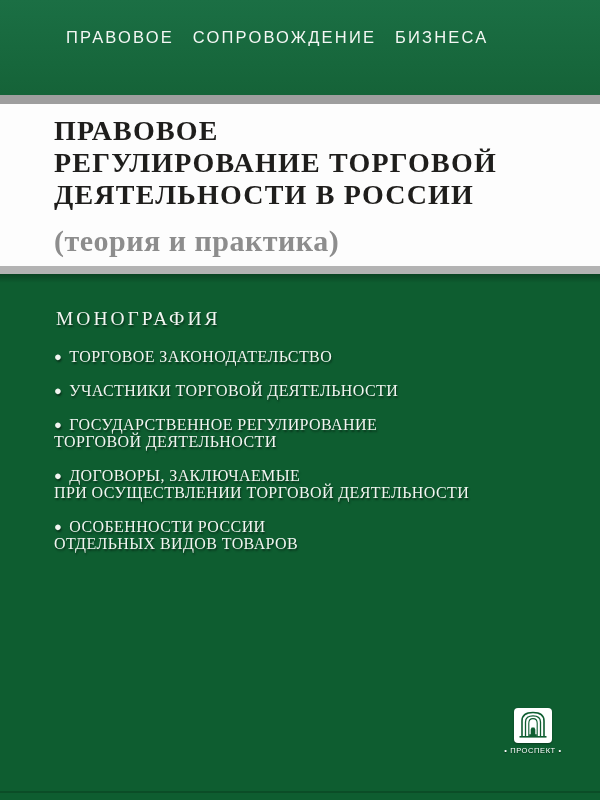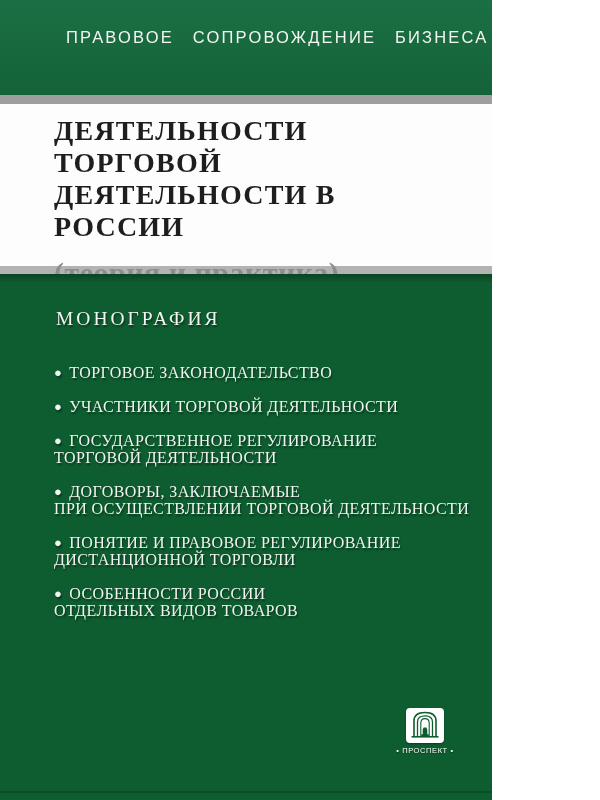--- a/index.html
+++ b/index.html
@@ -1,21 +1,21 @@
 <!DOCTYPE html>
 <html><head>
 <meta charset="utf-8">
 <style>
   * { margin: 0; padding: 0; box-sizing: border-box; }
   html, body { background: #ffffff; }
   body { font-family: "Liberation Serif", serif; }
 
   .cover {
     position: relative;
-    width: 492px;
+    width: 600px;
     height: 800px;
     background: #fdfdfd;
     overflow: hidden;
   }
 
   
   .top-band {
     height: 95px;
     background: #186a40;
     background: linear-gradient(180deg, #1b6f44 0%, #156338 100%);
@@ -73,21 +73,21 @@
     letter-spacing: 3px;
   }
   .editor-block {
     margin: 31px 0 0 56px;
     font-size: 19px;
     line-height: 22px;
   }
   .editor-name { font-weight: bold; }
 
   .topic-list {
-    margin: 32px 0 0 54px;
+    margin: 16px 0 0 54px;
     font-size: 16px;
     line-height: 17px;
     letter-spacing: 0.4px;
     width: 480px;
   }
   .topic-item { margin-bottom: 17px; }
   .topic-bullet {
     display: inline-block;
     margin-right: 7px;
     font-size: 13px;
@@ -139,21 +139,22 @@
 <div class="cover">
 
   <div class="top-band">
     <div class="series-title">ПРАВОВОЕ  СОПРОВОЖДЕНИЕ  БИЗНЕСА</div>
   </div>
 
   <div class="stripe stripe-1"></div>
 
   <div class="white-band">
     <div class="book-title">
-      <div>ДЕЯТЕЛЬНОСТИ ТОРГОВОЙ</div>
+      <div>ПРАВОВОЕ</div>
+      <div>РЕГУЛИРОВАНИЕ ТОРГОВОЙ</div>
       <div>ДЕЯТЕЛЬНОСТИ В РОССИИ</div>
     </div>
     <div class="book-subtitle">(теория и практика)</div>
   </div>
 
   <div class="stripe stripe-2"></div>
 
   <div class="green-main">
 
     <div class="monograph-label shadowed">МОНОГРАФИЯ</div>
@@ -172,24 +173,20 @@
       <div class="topic-item">
         <div><span class="topic-bullet">●</span><span>ГОСУДАРСТВЕННОЕ РЕГУЛИРОВАНИЕ</span></div>
         <div>ТОРГОВОЙ ДЕЯТЕЛЬНОСТИ</div>
       </div>
 
       <div class="topic-item">
         <div><span class="topic-bullet">●</span><span>ДОГОВОРЫ, ЗАКЛЮЧАЕМЫЕ</span></div>
         <div>ПРИ ОСУЩЕСТВЛЕНИИ ТОРГОВОЙ ДЕЯТЕЛЬНОСТИ</div>
       </div>
 
-      <div class="topic-item">
-        <div><span class="topic-bullet">●</span><span>ПОНЯТИЕ И ПРАВОВОЕ РЕГУЛИРОВАНИЕ</span></div>
-        <div>ДИСТАНЦИОННОЙ ТОРГОВЛИ</div>
-      </div>
 
       <div class="topic-item">
         <div><span class="topic-bullet">●</span><span>ОСОБЕННОСТИ РОССИИ</span></div>
         <div>ОТДЕЛЬНЫХ ВИДОВ ТОВАРОВ</div>
       </div>
 
     </div>
 
     <div class="publisher">
       <div class="logo-box">

